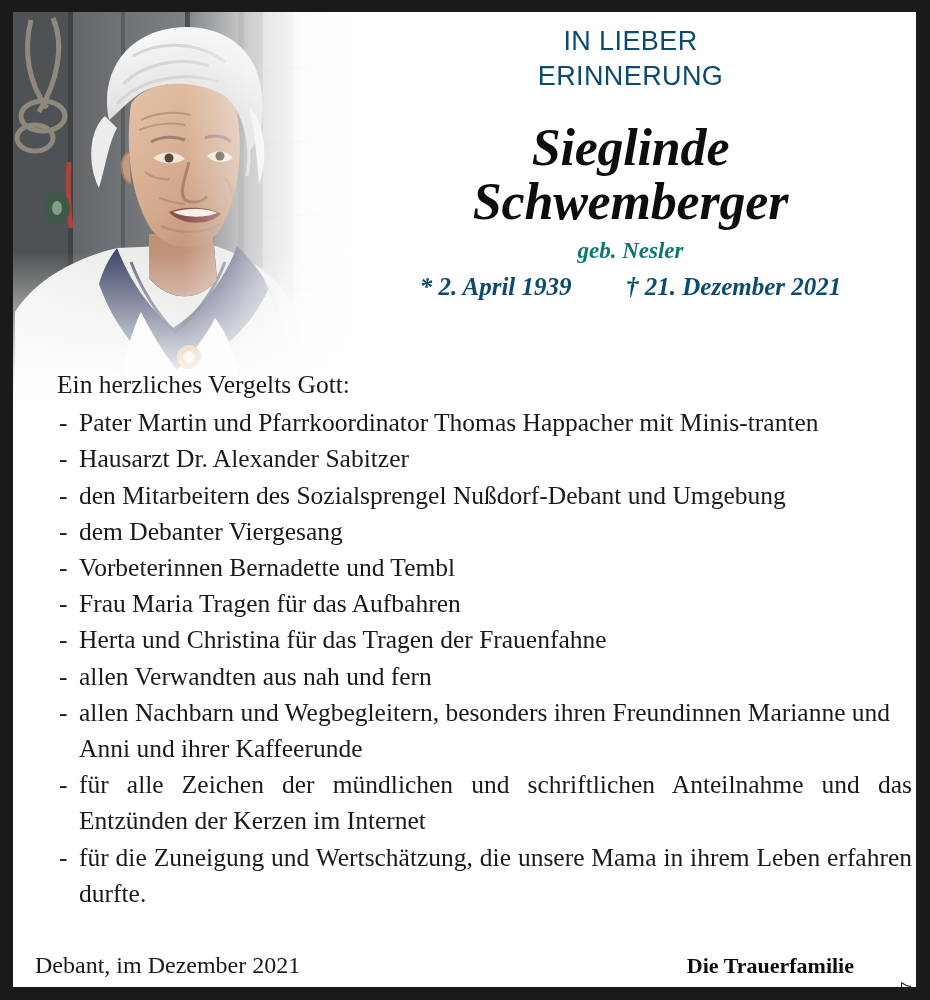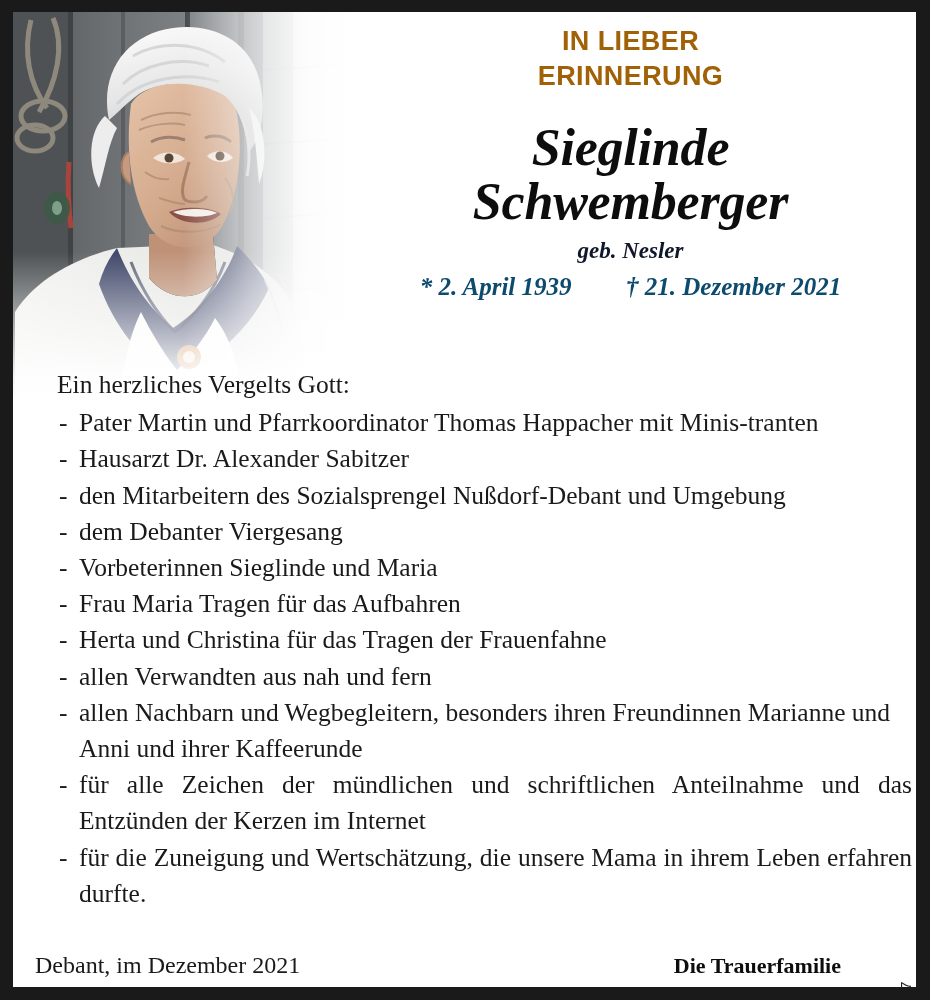--- a/index.html
+++ b/index.html
@@ -65,25 +65,25 @@
   
   .head {
     position: absolute;
     left: 345px;
     top: 12px;
     width: 545px;
     text-align: center;
   }
   .in-lieber {
     font-family: "Liberation Sans", sans-serif;
-    font-weight: bold;
+    font-weight: normal;
     font-size: 27px;
     line-height: 1.28;
     letter-spacing: 0.4px;
-    color: #a16207;
+    color: #0c4a6e;
   }
   .name-block {
     margin-top: 28px;
     font-style: italic;
   }
   .name-line {
     font-family: "Liberation Serif", serif;
     font-weight: bold;
     font-size: 52px;
     line-height: 1.03;
@@ -92,21 +92,21 @@
   }
   .name-line.second {
     font-size: 52px;
   }
   .maiden {
     font-family: "Liberation Serif", serif;
     font-weight: bold;
     font-size: 23px;
     line-height: 1.25;
     margin-top: 9px;
-    color: #0f172a;
+    color: #0f766e;
   }
   .dates {
     font-family: "Liberation Serif", serif;
     font-weight: bold;
     font-size: 25px;
     margin-top: 7px;
     color: #0c4a6e;
     white-space: nowrap;
   }
   .dates .gap { display: inline-block; width: 42px; }
@@ -143,21 +143,21 @@
   }
   ul.thanks li.justified {
     text-align: justify;
     text-align-last: left;
   }
 
   
   .footer {
     position: absolute;
     left: 22px;
-    right: 33px;
+    right: 20px;
     bottom: 8px;
     display: flex;
     align-items: flex-end;
     justify-content: space-between;
     font-family: "Liberation Serif", serif;
   }
   .place-date {
     font-size: 24px;
     color: #1a1a1a;
   }
@@ -335,21 +335,21 @@
         <li>
           <span class="dash">-</span>
           <span>den Mitarbeitern des Sozialsprengel Nußdorf-Debant und Umgebung</span>
         </li>
         <li>
           <span class="dash">-</span>
           <span>dem Debanter Viergesang</span>
         </li>
         <li>
           <span class="dash">-</span>
-          <span>Vorbeterinnen Sieglinde und Maria</span>
+          <span>Vorbeterinnen Bernadette und Tembl</span>
         </li>
         <li>
           <span class="dash">-</span>
           <span>Frau Maria Tragen für das Aufbahren</span>
         </li>
         <li>
           <span class="dash">-</span>
           <span>Herta und Christina für das Tragen der Frauenfahne</span>
         </li>
         <li>

